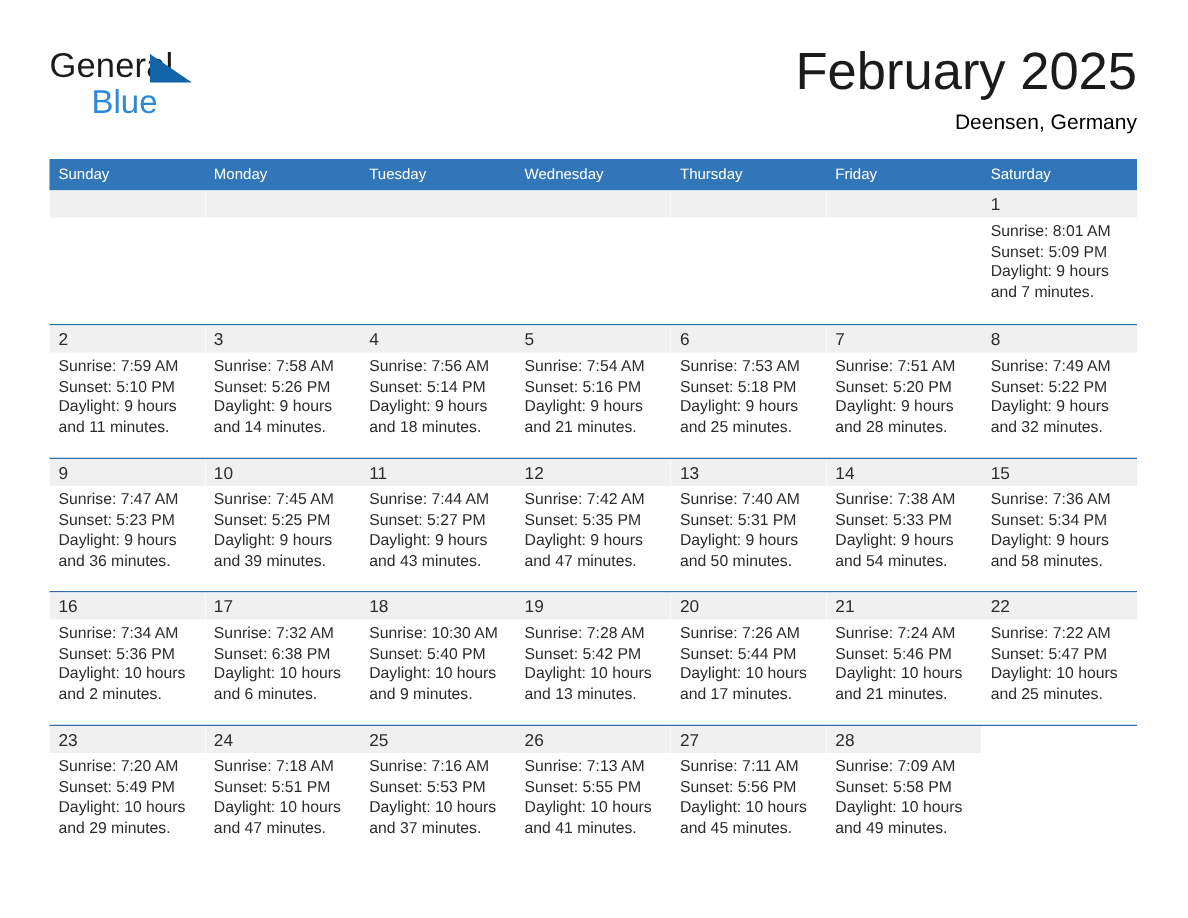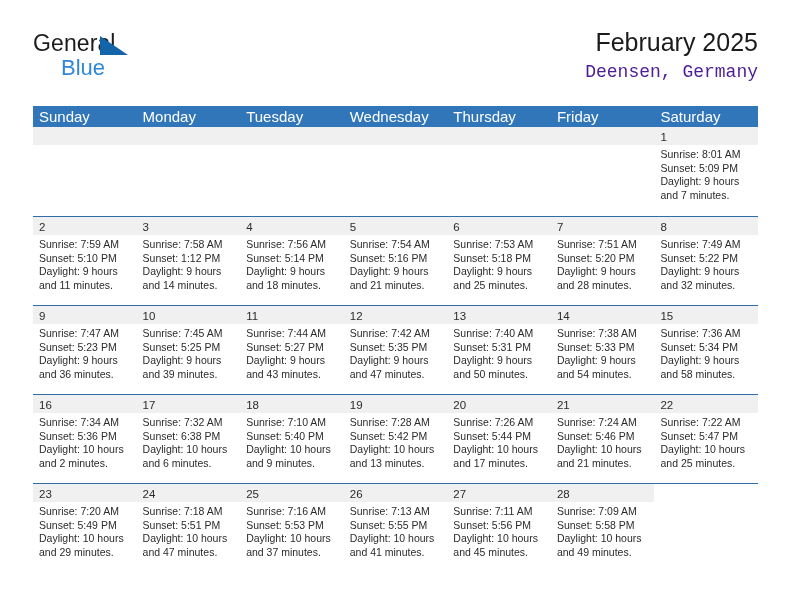--- a/index.html
+++ b/index.html
@@ -62,50 +62,49 @@
     line-height: 1;
   }
 
   .title-wrap {
     position: absolute;
     right: 0;
     top: 0;
     text-align: right;
   }
   .cal-title {
-    font-size: 25px;
+    font-size: 35px;
     color: #1b1b1b;
     line-height: 1.15;
     white-space: nowrap;
   }
   .cal-sub {
-    font-size: 18px;
-    color: #4c1d95;
+    font-size: 14px;
+    color: #000000;
     margin-top: 6px;
     line-height: 1.1;
     white-space: nowrap;
-    font-family: Liberation Mono, monospace;
   }
 
   
   .calendar {
     position: absolute;
     left: 33px;
     top: 106px;
     width: 725px;
   }
   .weekdays {
     display: flex;
     background: #3176b9;
     height: 21px;
   }
   .weekday {
     flex: 1 1 0;
     color: #ffffff;
-    font-size: 15px;
+    font-size: 10px;
     line-height: 21px;
     padding-left: 6px;
     box-sizing: border-box;
     white-space: nowrap;
     overflow: hidden;
   }
 
   .week {
     display: flex;
     border-top: 1.6px solid #2e6da8;
@@ -214,21 +213,21 @@
               <div class="day-line">Sunrise: 7:59 AM</div>
               <div class="day-line">Sunset: 5:10 PM</div>
               <div class="day-line">Daylight: 9 hours</div>
               <div class="day-line">and 11 minutes.</div>
             </div>
           </div>
           <div class="day">
             <div class="daynum-band"><span class="daynum">3</span></div>
             <div class="day-body">
               <div class="day-line">Sunrise: 7:58 AM</div>
-              <div class="day-line">Sunset: 1:12 PM</div>
+              <div class="day-line">Sunset: 5:26 PM</div>
               <div class="day-line">Daylight: 9 hours</div>
               <div class="day-line">and 14 minutes.</div>
             </div>
           </div>
           <div class="day">
             <div class="daynum-band"><span class="daynum">4</span></div>
             <div class="day-body">
               <div class="day-line">Sunrise: 7:56 AM</div>
               <div class="day-line">Sunset: 5:14 PM</div>
               <div class="day-line">Daylight: 9 hours</div>
@@ -352,21 +351,21 @@
             <div class="day-body">
               <div class="day-line">Sunrise: 7:32 AM</div>
               <div class="day-line">Sunset: 6:38 PM</div>
               <div class="day-line">Daylight: 10 hours</div>
               <div class="day-line">and 6 minutes.</div>
             </div>
           </div>
           <div class="day">
             <div class="daynum-band"><span class="daynum">18</span></div>
             <div class="day-body">
-              <div class="day-line">Sunrise: 7:10 AM</div>
+              <div class="day-line">Sunrise: 10:30 AM</div>
               <div class="day-line">Sunset: 5:40 PM</div>
               <div class="day-line">Daylight: 10 hours</div>
               <div class="day-line">and 9 minutes.</div>
             </div>
           </div>
           <div class="day">
             <div class="daynum-band"><span class="daynum">19</span></div>
             <div class="day-body">
               <div class="day-line">Sunrise: 7:28 AM</div>
               <div class="day-line">Sunset: 5:42 PM</div>

